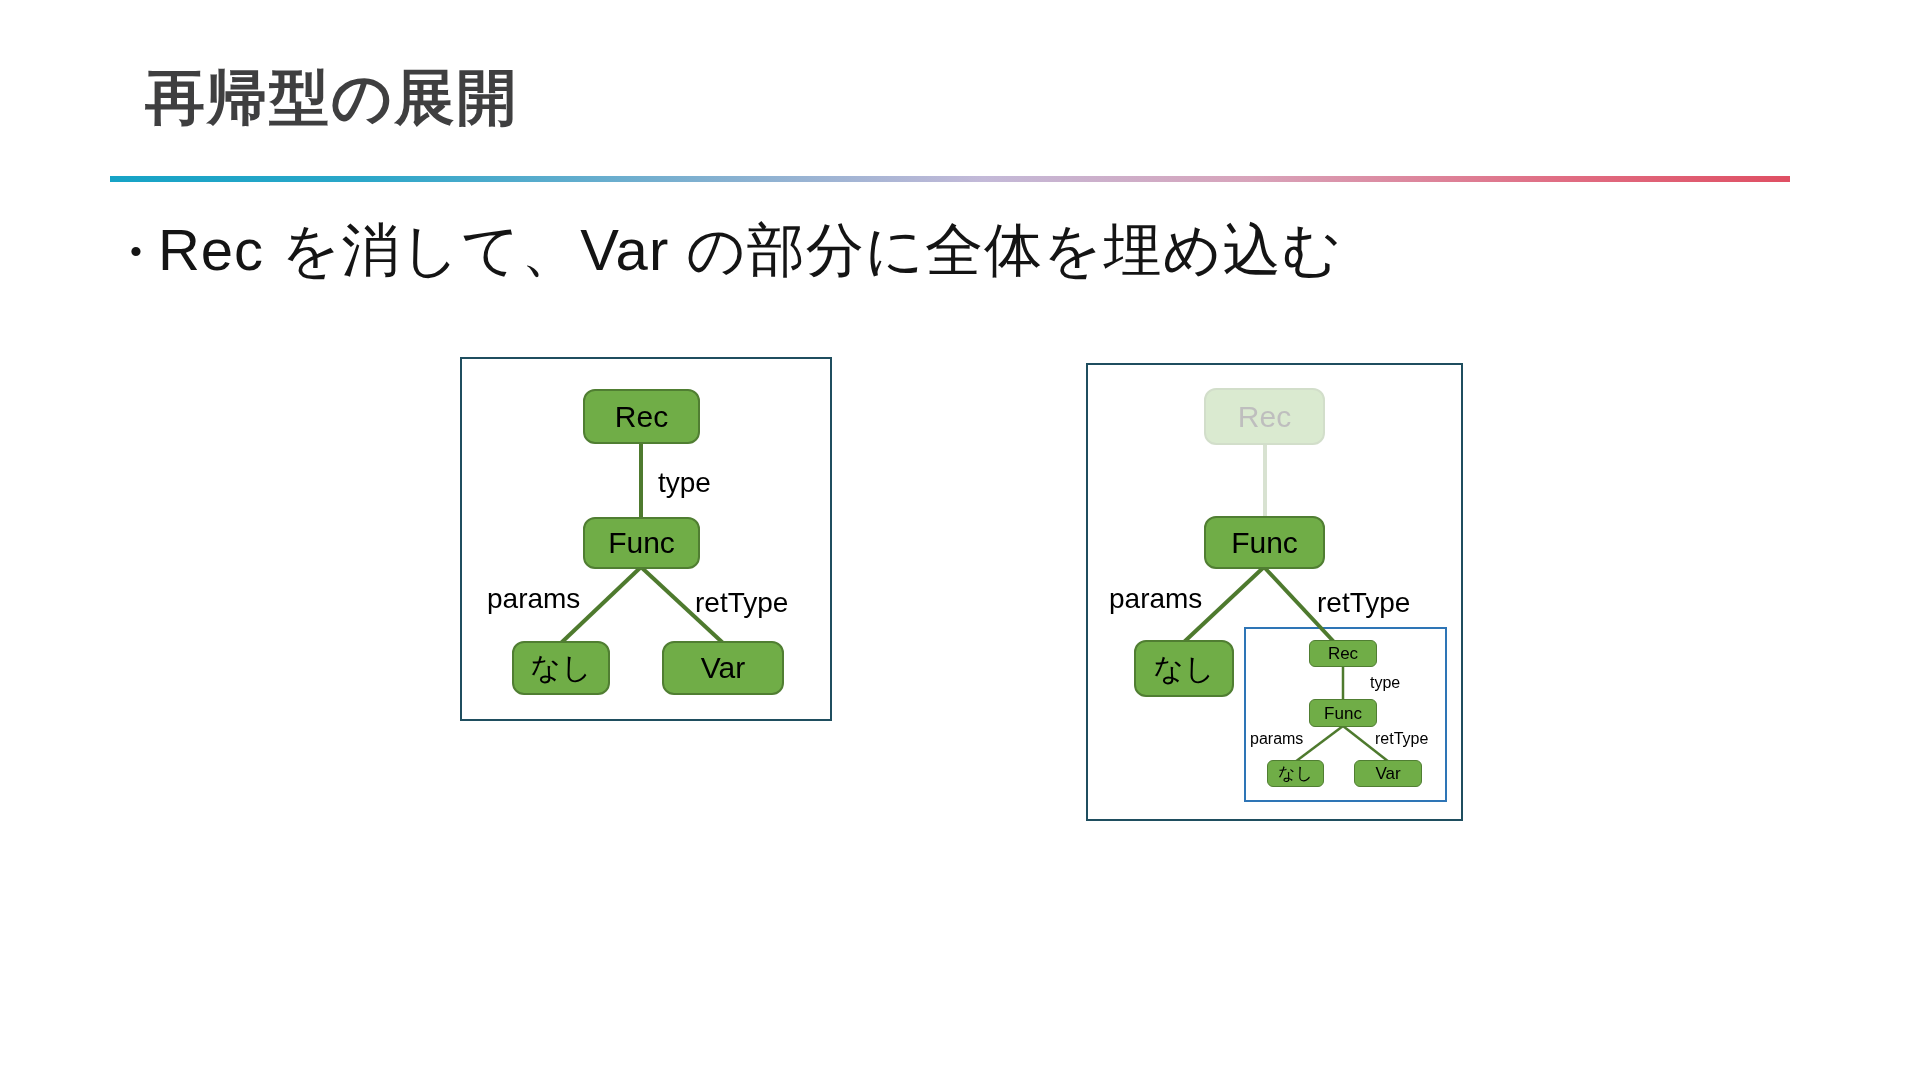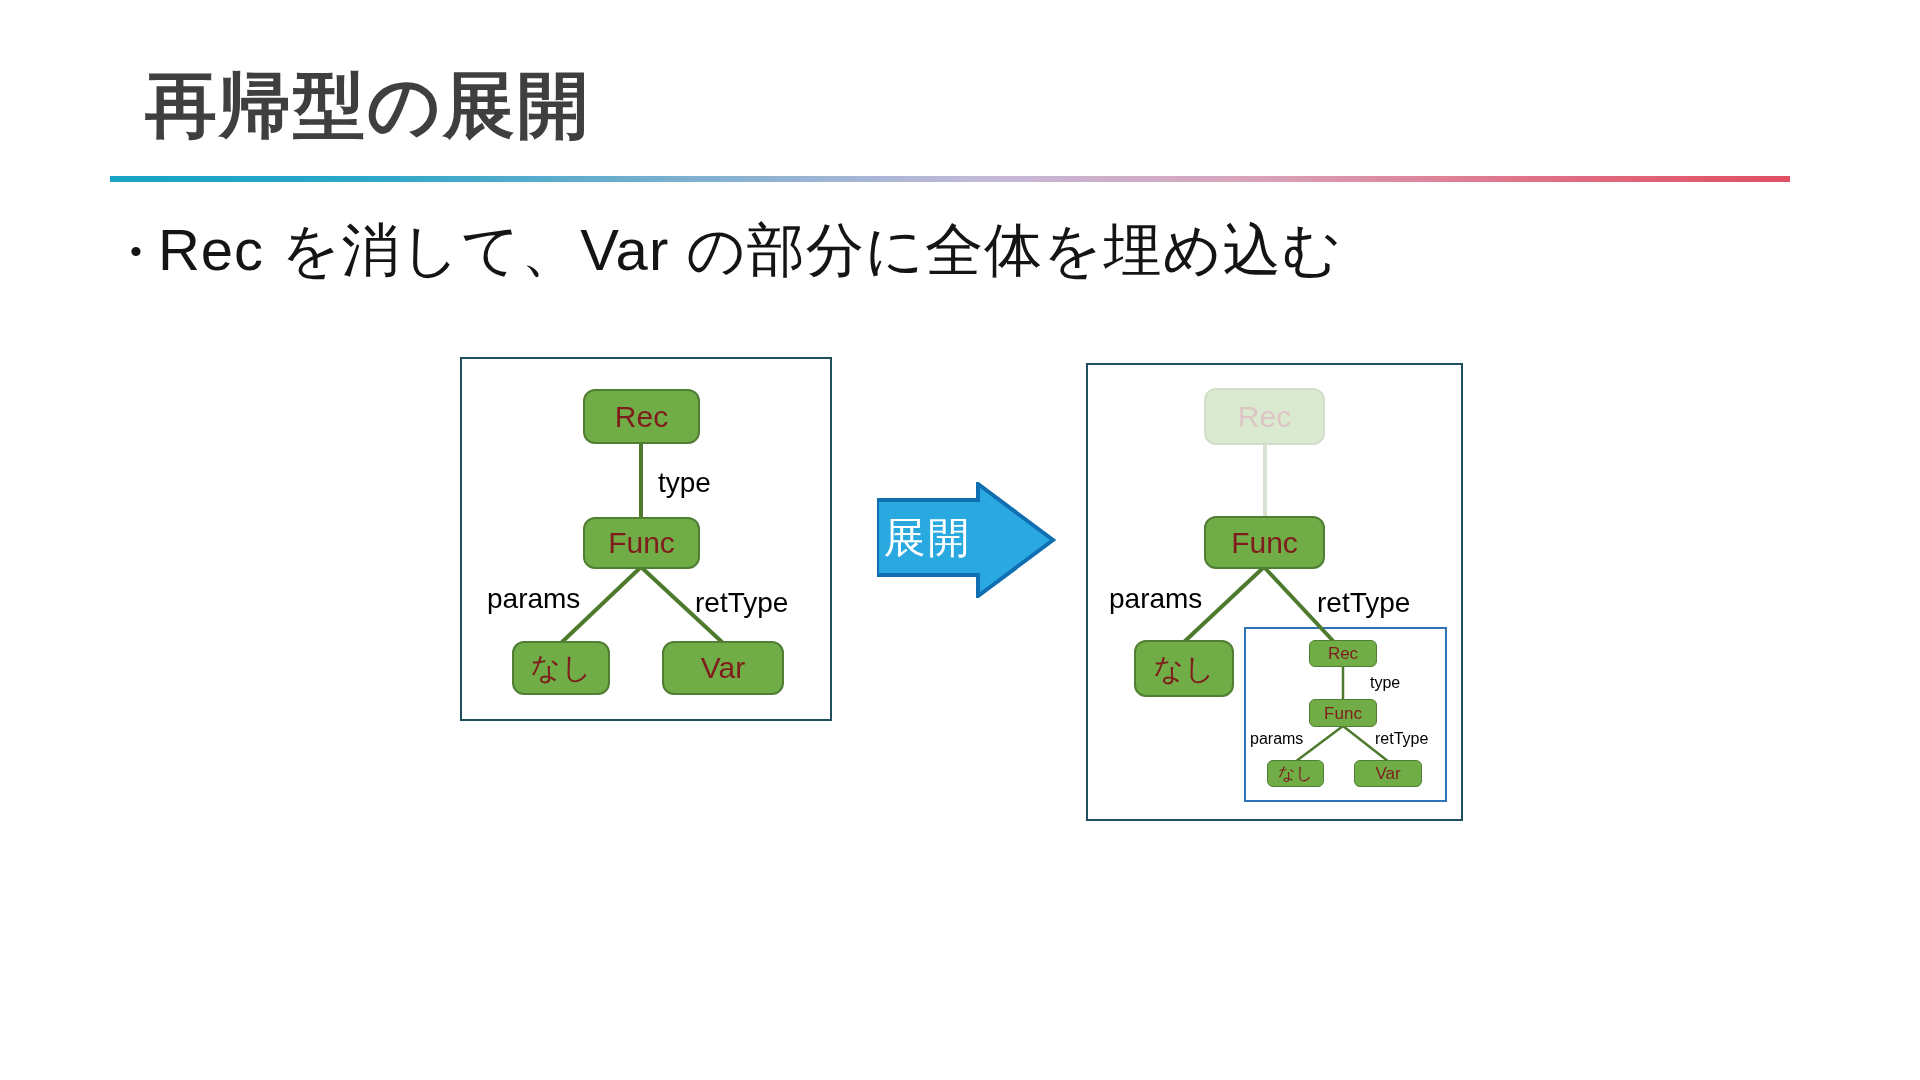--- a/index.html
+++ b/index.html
@@ -3,21 +3,21 @@
 <meta charset="utf-8">
 <style>
   html,body{margin:0;padding:0;background:#fff;}
   #slide{
     position:relative;width:1920px;height:1080px;background:#ffffff;overflow:hidden;
     font-family:"Liberation Sans","DejaVu Sans",sans-serif;
   }
   
   .slide-title{
     position:absolute;left:145px;top:58px;
-    font-size:72px;font-weight:700;color:#3f3f40;letter-spacing:2px;white-space:nowrap;
+    font-size:60px;font-weight:700;color:#3f3f40;letter-spacing:2px;white-space:nowrap;
   }
   .title-rule{
     position:absolute;left:110px;top:176px;width:1680px;height:6px;
     background:linear-gradient(90deg,#16a3c6 0%,#2ba7c9 15%,#7fb0d0 35%,#c3b9d8 52%,#d8a3ba 68%,#e06e84 86%,#df4f63 100%);
   }
   
   .bullet-row{
     position:absolute;left:130px;top:212px;display:flex;align-items:center;color:#141414;
   }
   .bullet-marker{font-size:34px;margin-right:16px;line-height:1;}
@@ -27,21 +27,21 @@
   .panel-left{left:460px;top:357px;width:368px;height:360px;}
   .panel-right{left:1086px;top:363px;width:373px;height:454px;}
   .edges{position:absolute;left:0;top:0;width:100%;height:100%;}
   .edge{stroke:var(--edge);stroke-width:4;fill:none;}
   .edge-faded{stroke:var(--edge);stroke-width:4;opacity:.22;fill:none;}
   .edge-small{stroke:var(--edge);stroke-width:2.5;fill:none;}
   
   .node{
     position:absolute;box-sizing:border-box;
     background:var(--node_fill);border:2.5px solid var(--node_border);border-radius:12px;
-    color:#7f1d1d;display:flex;align-items:center;justify-content:center;
+    color:#000000;display:flex;align-items:center;justify-content:center;
     font-size:30px;line-height:1;
   }
   .node-faded{opacity:.25;}
   .node-sm{border-radius:6px;border-width:1.5px;font-size:17px;}
   .edge-label{position:absolute;color:#000;font-size:28px;line-height:1;white-space:nowrap;}
   .edge-label-sm{position:absolute;color:#000;font-size:16px;line-height:1;white-space:nowrap;}
   .inner-box{position:absolute;left:156px;top:262px;width:203px;height:175px;
     box-sizing:border-box;border:2px solid var(--inner_box_border);background:transparent;}
   
   .arrow-wrap{position:absolute;left:877px;top:482px;width:180px;height:116px;}
@@ -72,26 +72,20 @@
     </svg>
     <div class="node" style="left:121px;top:30px;width:117px;height:55px;">Rec</div>
     <div class="edge-label" style="left:196px;top:110px;">type</div>
     <div class="node" style="left:121px;top:158px;width:117px;height:52px;">Func</div>
     <div class="edge-label" style="left:25px;top:226px;">params</div>
     <div class="edge-label" style="left:233px;top:230px;">retType</div>
     <div class="node" style="left:50px;top:282px;width:98px;height:54px;">なし</div>
     <div class="node" style="left:200px;top:282px;width:122px;height:54px;">Var</div>
   </div>
 
-  <div class="arrow-wrap">
-    <svg width="180" height="116" viewBox="0 0 180 116">
-      <polygon points="0,18 101,18 101,2 176,58 101,114 101,93 0,93" fill="var(--arrow_fill)" stroke="var(--arrow_border)" stroke-width="4" stroke-linejoin="miter"></polygon>
-    </svg>
-    <div class="arrow-label">展開</div>
-  </div>
 
   <div class="panel panel-right">
     <div class="inner-box"></div>
     <svg class="edges" viewBox="0 0 373 454">
       <line class="edge-faded" x1="177" y1="80" x2="177" y2="153"></line>
       <line class="edge" x1="176" y1="202" x2="96" y2="277"></line>
       <line class="edge" x1="176" y1="202" x2="247" y2="278"></line>
       <line class="edge-small" x1="255" y1="302" x2="255" y2="336"></line>
       <line class="edge-small" x1="255" y1="361" x2="207" y2="397"></line>
       <line class="edge-small" x1="255" y1="361" x2="301" y2="397"></line>

